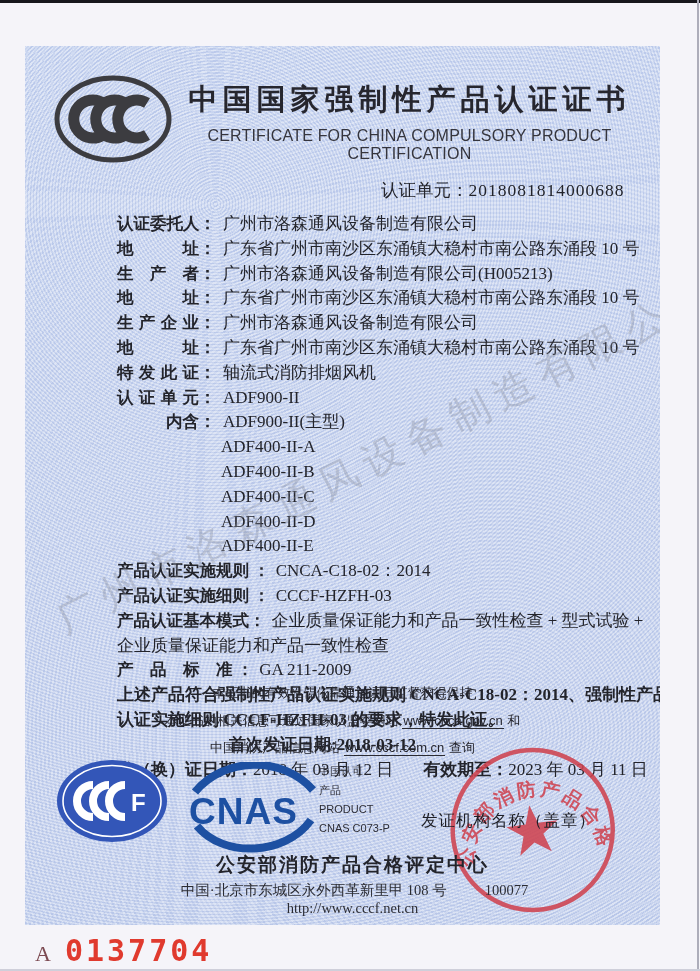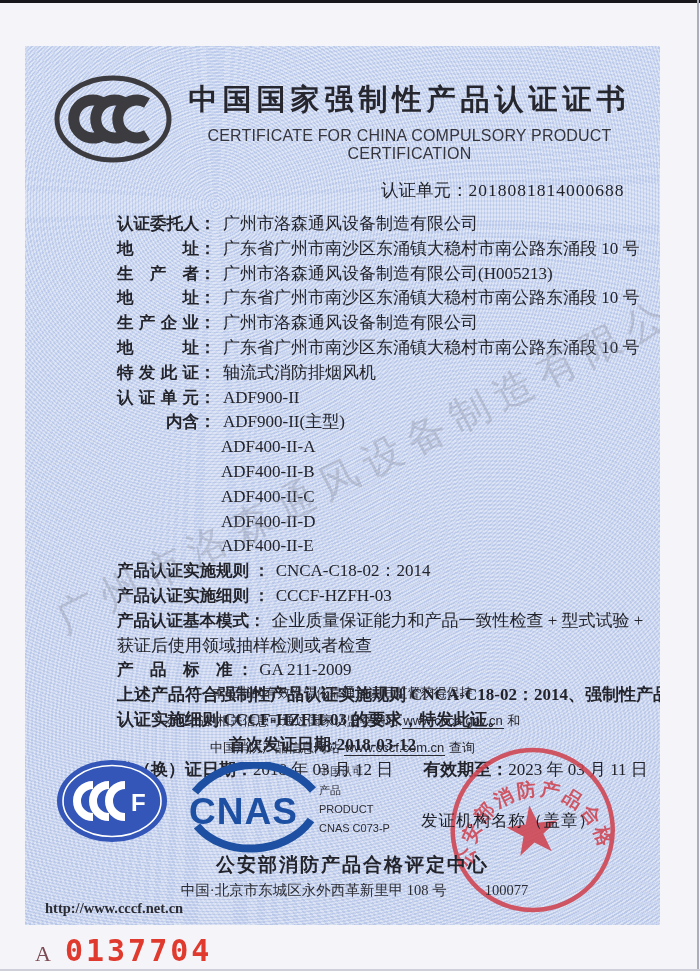--- a/index.html
+++ b/index.html
@@ -59,22 +59,22 @@
   .stamp{position:absolute;left:418px;top:694px;opacity:.88;transform:rotate(-8deg);}
   .stamp-caption{position:absolute;left:396px;top:764px;font-size:16.5px;letter-spacing:1px;
                  color:#1e1f26;white-space:nowrap;}
 
   
   .footer-org{position:absolute;left:0;top:806px;width:100%;text-align:center;font-size:19px;
               font-weight:bold;letter-spacing:2px;padding-left:20px;box-sizing:border-box;}
   .footer-addr{position:absolute;left:0;top:835px;width:100%;text-align:center;font-size:14.5px;
                padding-left:24px;box-sizing:border-box;color:#2b2c33;}
   .footer-addr .post{margin-left:38px;}
-  .footer-url{position:absolute;left:0;top:854px;width:100%;font-size:14.5px;
-              padding-left:20px;box-sizing:border-box;color:#2b2c33;font-weight:bold;}
+  .footer-url{position:absolute;left:0;top:854px;width:100%;text-align:center;font-size:14.5px;
+              padding-left:20px;box-sizing:border-box;color:#2b2c33;}
 
   
   .watermark{position:absolute;left:34px;top:548px;width:700px;
              font-size:40px;letter-spacing:9px;color:rgba(135,140,158,.35);
              transform:rotate(-27deg);transform-origin:left center;white-space:nowrap;
              pointer-events:none;}
 
   
   .serial{position:absolute;left:35px;top:933px;white-space:nowrap;}
   .serial .pfx{font-size:22px;color:#7c4a52;margin-right:14px;}
@@ -119,21 +119,21 @@
     <div class="row"><span class="lbl right">内含</span><span class="colon">：</span><span>ADF900-II(主型)</span></div>
     <div class="row"><span class="spacer"></span><span>ADF400-II-A</span></div>
     <div class="row"><span class="spacer"></span><span>ADF400-II-B</span></div>
     <div class="row"><span class="spacer"></span><span>ADF400-II-C</span></div>
     <div class="row"><span class="spacer"></span><span>ADF400-II-D</span></div>
     <div class="row"><span class="spacer"></span><span>ADF400-II-E</span></div>
 
     <div class="row"><span class="slabel">产品认证实施规则 ：</span><span>CNCA-C18-02：2014</span></div>
     <div class="row"><span class="slabel">产品认证实施细则 ：</span><span>CCCF-HZFH-03</span></div>
     <div class="row"><span class="slabel">产品认证基本模式：</span><span>企业质量保证能力和产品一致性检查 + 型式试验 +</span></div>
-    <div class="row"><span>获证后使用领域抽样检测或者检查</span></div>
+    <div class="row"><span>企业质量保证能力和产品一致性检查</span></div>
     <div class="row"><span class="slabel">产　品　标　准 ：</span><span>GA 211-2009</span></div>
 
     <div class="row bold">上述产品符合强制性产品认证实施规则 CNCA-C18-02：2014、强制性产品</div>
     <div class="row bold">认证实施细则 CCCF-HZFH-03 的要求，特发此证。</div>
 
     <div class="row first-issue">首次发证日期:2018-03-12</div>
     <div class="row">
       <span class="bold">发（换）证日期：</span><span>2018 年 03 月 12 日</span><span class="bold gap-l">有效期至：</span><span>2023 年 03 月 11 日</span>
     </div>
   </div>

